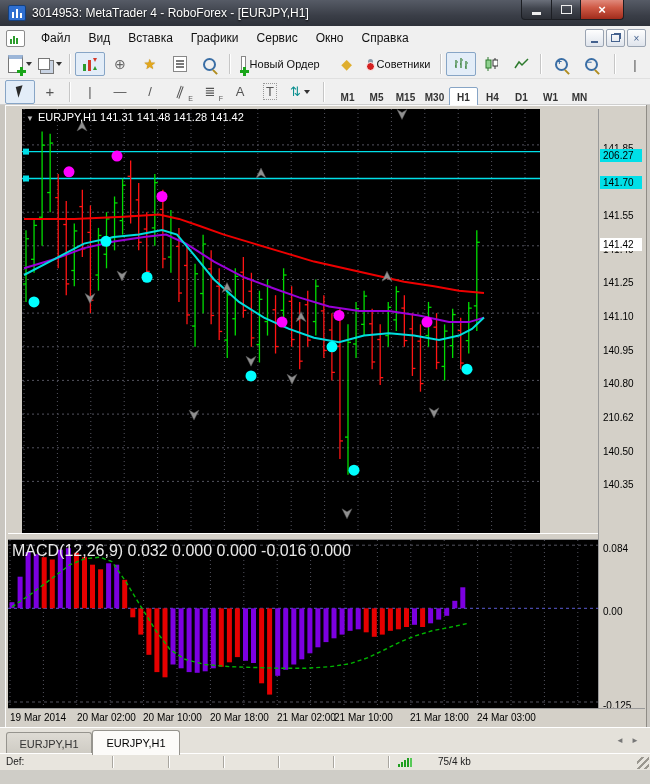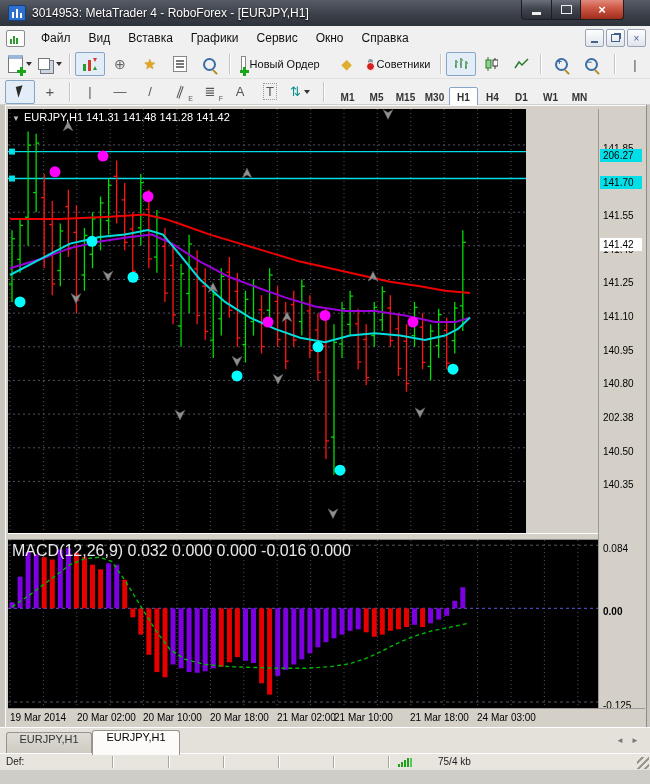--- a/index.html
+++ b/index.html
@@ -69,40 +69,40 @@
   .icon-ea:after{content:"";position:absolute;right:-2px;bottom:-2px;width:7px;height:7px;border-radius:50%;
     background:#d42020;border:1px solid #fff;}
   .ptr{width:0;height:0;border-top:11px solid #2a2a2a;border-right:7px solid transparent;transform:rotate(-14deg);}
   .glyph{font-size:13px;color:#555;}
   .sub{font-size:7px;color:#555;position:absolute;right:1px;bottom:1px;}
   .mwsvg,.ctsvg{display:block;}
   
   .chart-frame{position:absolute;left:5px;top:105px;width:641px;height:622px;background:#d4d0c8;
     border-top:1px solid #fbfbfb;border-left:1px solid #fbfbfb;box-sizing:border-box;}
   .plot{position:absolute;background:#000;overflow:hidden;}
-  #plot-main{left:2px;top:3px;width:518px;height:424px;}
+  #plot-main{left:16px;top:3px;width:518px;height:424px;}
   #plot-macd{left:2px;top:434px;width:590px;height:168px;}
   .splitter{position:absolute;left:2px;top:427px;width:636px;height:7px;background:#d4d0c8;
     border-top:1px solid #fff;border-bottom:1px solid #8f8f8f;box-sizing:border-box;}
   #axis-price{position:absolute;left:592px;top:3px;width:47px;height:599px;background:#d4d0c8;
     border-left:1px solid #9a9a9a;box-sizing:border-box;}
   #axis-time{position:absolute;left:2px;top:602px;width:637px;height:19px;background:#d4d0c8;
     border-top:1px solid #9a9a9a;box-sizing:border-box;}
   .chart-header{position:absolute;left:4px;top:2px;color:#fff;font-size:11px;z-index:3;white-space:nowrap;}
   .collapse{color:#b9b9b9;font-size:8px;margin-right:4px;}
   .macd-header{position:absolute;left:4px;top:2px;color:#e8e8e8;font-size:16px;z-index:3;white-space:nowrap;}
   .ax-lbl{position:absolute;left:4px;font-size:10px;color:#000;white-space:nowrap;}
   .ax-badge{position:absolute;left:1px;width:42px;height:13px;font-size:10px;color:#000;
     display:flex;align-items:center;padding-left:3px;box-sizing:border-box;}
   .t-lbl{position:absolute;top:3px;font-size:10px;color:#000;white-space:nowrap;}
   
   .tabbar{position:absolute;left:0;top:727px;width:650px;height:26px;background:#e4e1da;
     border-top:1px solid #fff;}
   .tab{position:absolute;top:4px;height:22px;border:1px solid #96948e;border-bottom:none;
-    border-radius:3px 3px 0 0;font-size:11px;color:#333;display:flex;
+    border-radius:3px 3px 0 0;font-size:11px;color:#333;display:flex;align-items:center;
     justify-content:center;background:linear-gradient(#dedbd4,#cdcac2);}
   .tab.active{top:2px;height:24px;background:#fcfbf9;color:#000;z-index:2;}
   .tab-scroll{position:absolute;top:8px;font-size:8px;color:#777;}
   
   .statusbar{position:absolute;left:0;top:753px;width:650px;height:16px;background:#e8e5de;
     border-top:1px solid #fff;font-size:10px;color:#222;}
   .sdiv{position:absolute;top:2px;width:1px;height:12px;background:#a9a69f;border-right:1px solid #fff;}
   .sigbars{position:absolute;top:4px;display:flex;align-items:flex-end;gap:1px;}
   .sigbars i{width:2px;background:#1f9e1f;display:block;}
   .grip{position:absolute;right:1px;top:3px;width:12px;height:12px;
@@ -655,28 +655,28 @@
       </div>
     <div id="axis-price">
         <div class="ax-lbl" style="top: 33.8942px;">141.85</div>
         <div class="ax-lbl" style="top: 67.545px;">141.70</div>
         <div class="ax-lbl" style="top: 101.196px;">141.55</div>
         <div class="ax-lbl" style="top: 134.847px;">141.40</div>
         <div class="ax-lbl" style="top: 168.497px;">141.25</div>
         <div class="ax-lbl" style="top: 202.148px;">141.10</div>
         <div class="ax-lbl" style="top: 235.799px;">140.95</div>
         <div class="ax-lbl" style="top: 269.45px;">140.80</div>
-        <div class="ax-lbl" style="top: 303.101px;">202.38</div>
+        <div class="ax-lbl" style="top: 303.101px;">210.62</div>
         <div class="ax-lbl" style="top: 336.751px;">140.50</div>
         <div class="ax-lbl" style="top: 370.402px;">140.35</div>
         <div class="ax-badge" style="top: 39.6243px; background: rgb(0, 223, 232);">206.27</div>
         <div class="ax-badge" style="top: 66.545px; background: rgb(0, 223, 232);">141.70</div>
         <div class="ax-badge" style="top: 129.36px; background: rgb(255, 255, 255);">141.42</div>
         <div class="ax-lbl" style="top: 434.25px;">0.084</div>
-        <div class="ax-lbl" style="top: 497.25px; font-weight: bold;">0.00</div>
+        <div class="ax-lbl" style="top: 497.25px;">0.00</div>
         <div class="ax-lbl" style="top: 591px;">-0.125</div>
       </div>
     <div id="axis-time">
         <div class="t-lbl" style="left: 2px;">19 Mar 2014</div>
         <div class="t-lbl" style="left: 69px;">20 Mar 02:00</div>
         <div class="t-lbl" style="left: 135px;">20 Mar 10:00</div>
         <div class="t-lbl" style="left: 202px;">20 Mar 18:00</div>
         <div class="t-lbl" style="left: 269px;">21 Mar 02:00</div>
         <div class="t-lbl" style="left: 326px;">21 Mar 10:00</div>
         <div class="t-lbl" style="left: 402px;">21 Mar 18:00</div>

